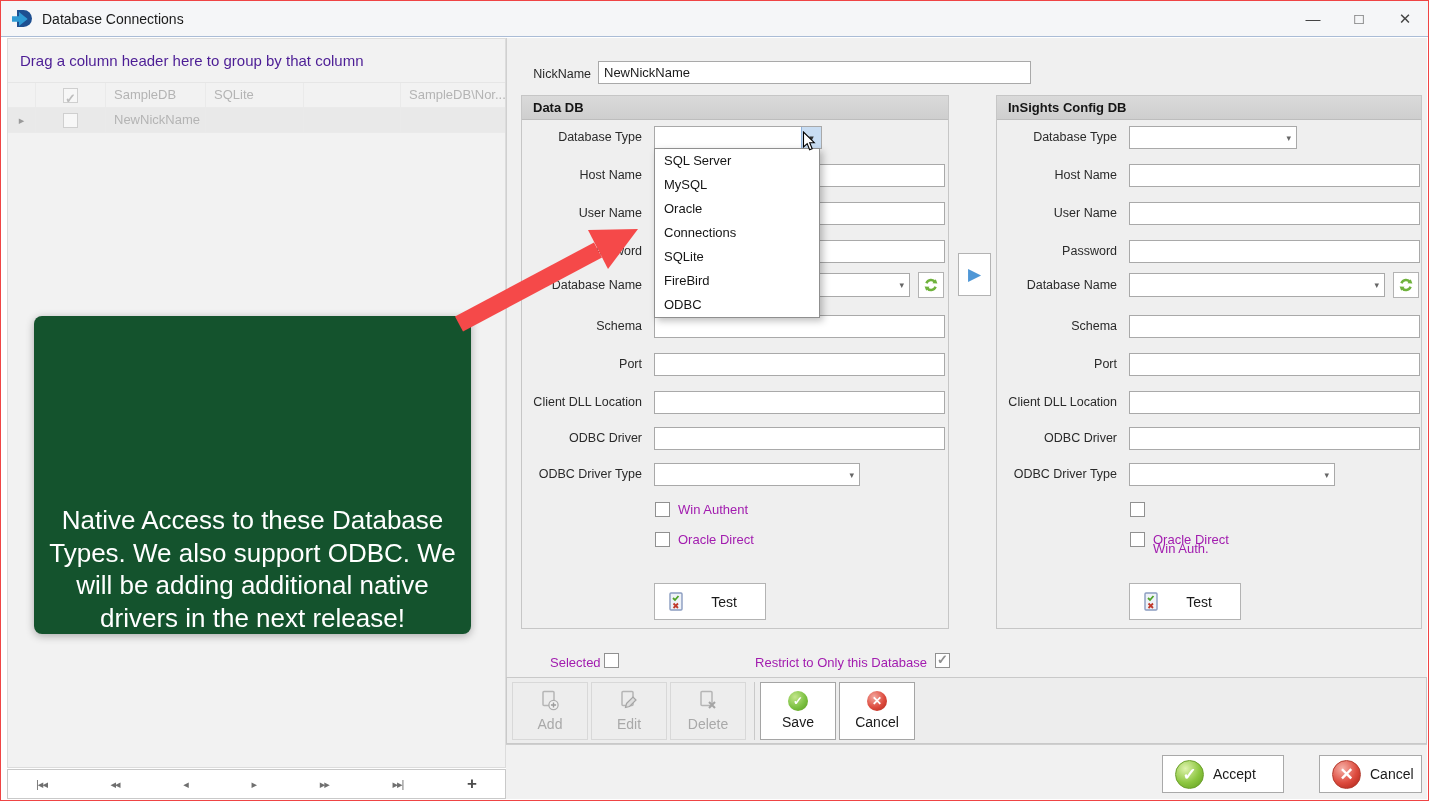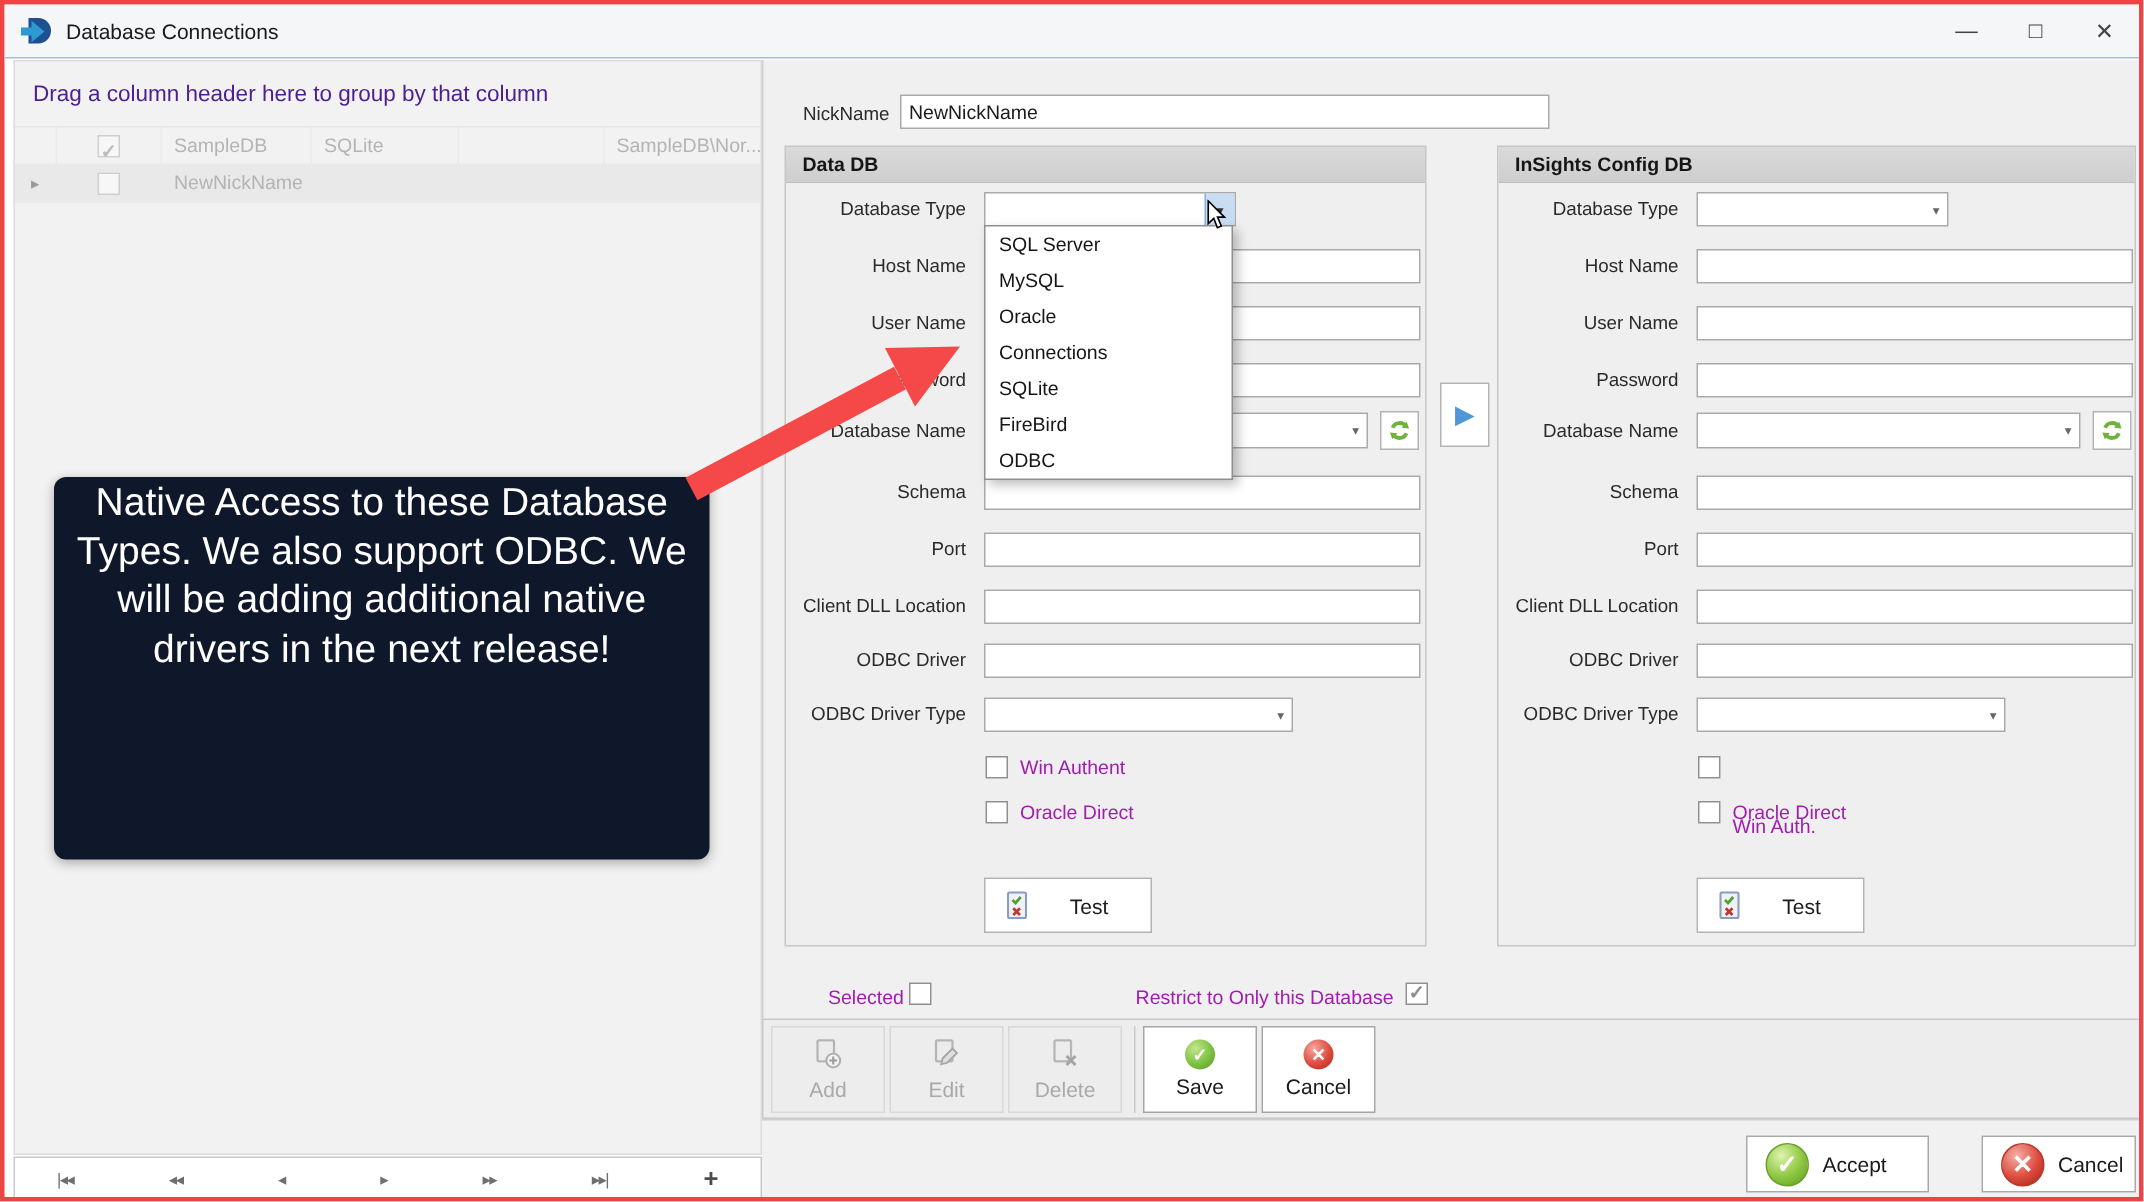--- a/index.html
+++ b/index.html
@@ -1,17 +1,17 @@
 <!DOCTYPE html>
 <html><head>
 <meta charset="utf-8">
 <style>
   html,body{margin:0;padding:0;background:#cfd6e0;font-family:"Liberation Sans",sans-serif;}
   *{box-sizing:border-box;}
-  .win{position:relative;width:1429px;height:801px;background:#ffffff;border:3px solid #ef4444;overflow:hidden;}
+  .win{position:relative;width:1429px;height:801px;background:#ffffff;border:1px solid #ef4444;overflow:hidden;}
   
   .titlebar{position:absolute;left:0;top:0;right:0;height:36px;background:#f5f6f8;border-bottom:1px solid #aabcd6;display:flex;align-items:center;}
   .app-icon{width:24px;height:24px;margin-left:9px;flex:0 0 auto;}
   .title-text{margin-left:8px;font-size:14px;color:#1a1a1a;}
   .win-controls{margin-left:auto;display:flex;height:100%;}
   .win-btn{width:46px;height:100%;display:flex;align-items:center;justify-content:center;font-size:15px;color:#444;cursor:default;}
   
   .left-panel{position:absolute;left:6px;top:37px;width:499px;height:730px;background:#f2f2f2;border:1px solid #dcdcdc;}
   .group-hint{height:44px;line-height:44px;padding-left:12px;color:#4c1d95;font-size:15px;border-bottom:1px solid #e6e6e6;}
   .grid-header{display:flex;height:26px;font-size:13px;color:#c6c6c6;}
@@ -26,21 +26,21 @@
   .c-name{flex:1 1 auto;border-right:none;}
   .row-sel{background:#e9e9e9;}
   .cb{position:relative;width:15px;height:15px;background:#ffffff;border:1px solid #909090;flex:0 0 auto;}
   .cb.dim{border-color:#cfcfcf;background:#f7f7f7;}
   .cb.checked::after{content:"✓";position:absolute;left:1px;top:-2px;font-size:13px;font-weight:bold;color:#8f8f8f;}
   .cb.dim.checked::after{color:#bdbdbd;}
   .navigator{position:absolute;left:6px;top:768px;width:499px;height:30px;background:#ffffff;border:1px solid #c9c9c9;display:flex;align-items:center;justify-content:space-between;padding:0 28px;}
   .nav-btn{color:#6f6f6f;font-size:11px;letter-spacing:-1px;cursor:default;}
   .nav-plus{font-size:17px;color:#4d4d4d;font-weight:bold;letter-spacing:0;}
   
-  .callout{position:absolute;left:33px;top:315px;width:437px;height:255px;background:#0f172a;border-radius:8px;box-shadow:0 2px 8px rgba(0,0,0,.3);display:flex;align-items:flex-start;justify-content:center;z-index:40;}
+  .callout{position:absolute;left:33px;top:315px;width:437px;height:318px;background:#14532d;border-radius:8px;box-shadow:0 2px 8px rgba(0,0,0,.3);display:flex;align-items:flex-end;justify-content:center;z-index:40;}
   .callout-text{color:#ffffff;font-size:26px;line-height:1.25;text-align:center;padding:0 6px;}
   .callout-arrow{position:absolute;left:430px;top:205px;width:230px;height:130px;z-index:41;pointer-events:none;}
   
   .right-bg{position:absolute;left:505px;top:37px;width:921px;height:761px;background:#f0f0f0;border-left:1px solid #d0d0d0;}
   .lbl{position:absolute;font-size:12.5px;color:#2a2a2a;height:17px;line-height:17px;white-space:nowrap;}
   .lbl.r{text-align:right;}
   .txt{position:absolute;height:23px;border:1px solid #a9a9a9;background:#ffffff;font-family:"Liberation Sans",sans-serif;font-size:13px;color:#1a1a1a;padding:0 5px;outline:none;}
   .grp{position:absolute;background:#efefef;border:1px solid #c6c6c6;}
   .grp-hd{height:24px;background:linear-gradient(#dadada,#cecece);border-bottom:1px solid #bdbdbd;font-size:13px;font-weight:bold;color:#151515;line-height:24px;padding-left:11px;}
   .cmb{position:absolute;background:#ffffff;border:1px solid #a9a9a9;}

